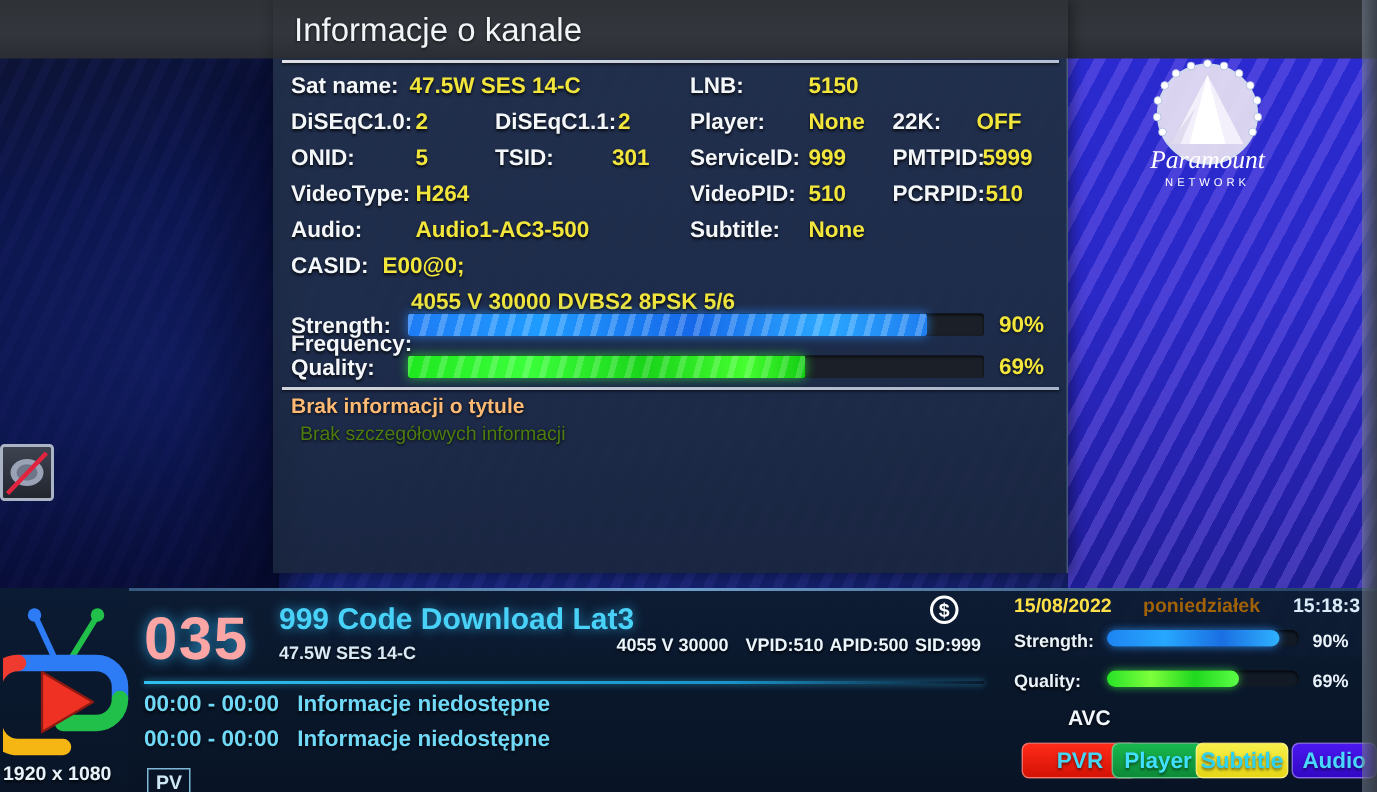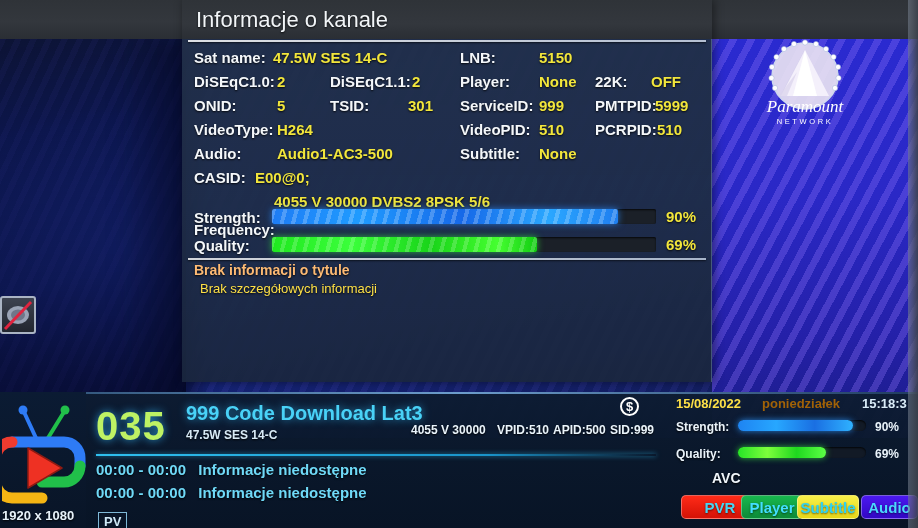--- a/index.html
+++ b/index.html
@@ -134,21 +134,21 @@
     text-shadow:0 1px 2px rgba(0,0,0,.85);
   }
 
   .evt-title {
     position:absolute; left:194px; top:262px;
     font-size:14px; font-weight:bold; color:#fdba74;
     text-shadow:0 1px 2px rgba(0,0,0,.9);
   }
   .evt-sub {
     position:absolute; left:200px; top:281px;
-    font-size:13px; color:#fde047;
+    font-size:13px; color:#4d7c0f;
     text-shadow:0 1px 2px rgba(0,0,0,.9);
   }
 
   
   .nosig {
     position:absolute; left:0px; top:296px; width:36px; height:38px;
     background: linear-gradient(180deg,#3d4350,#22262f);
     border:2px solid #aab4c4;
     border-radius:3px;
   }
@@ -164,21 +164,21 @@
   .bottom-bar-top-edge {
     position:absolute; left:0; top:392px; width:918px; height:2px;
     background: linear-gradient(90deg, rgba(90,160,220,.35), rgba(140,200,255,.75), rgba(70,130,190,.3));
   }
   .leftpad {
     position:absolute; left:0; top:392px; width:86px; height:136px;
     background: linear-gradient(180deg,#0b1b33,#091527);
   }
   .chan-num {
     position:absolute; left:96px; top:404px;
-    font-size:40px; font-weight:bold; color:#bef264; letter-spacing:1px;
+    font-size:40px; font-weight:bold; color:#fca5a5; letter-spacing:1px;
     text-shadow:0 0 9px rgba(50,180,245,.8);
   }
   .chan-name {
     position:absolute; left:186px; top:402px;
     font-size:20px; font-weight:bold; color:#49d2f7;
     text-shadow:0 0 8px rgba(50,190,250,.7);
   }
   .chan-sat {
     position:absolute; left:186px; top:428px;
     font-size:12px; font-weight:bold; color:#d8eaf6;

